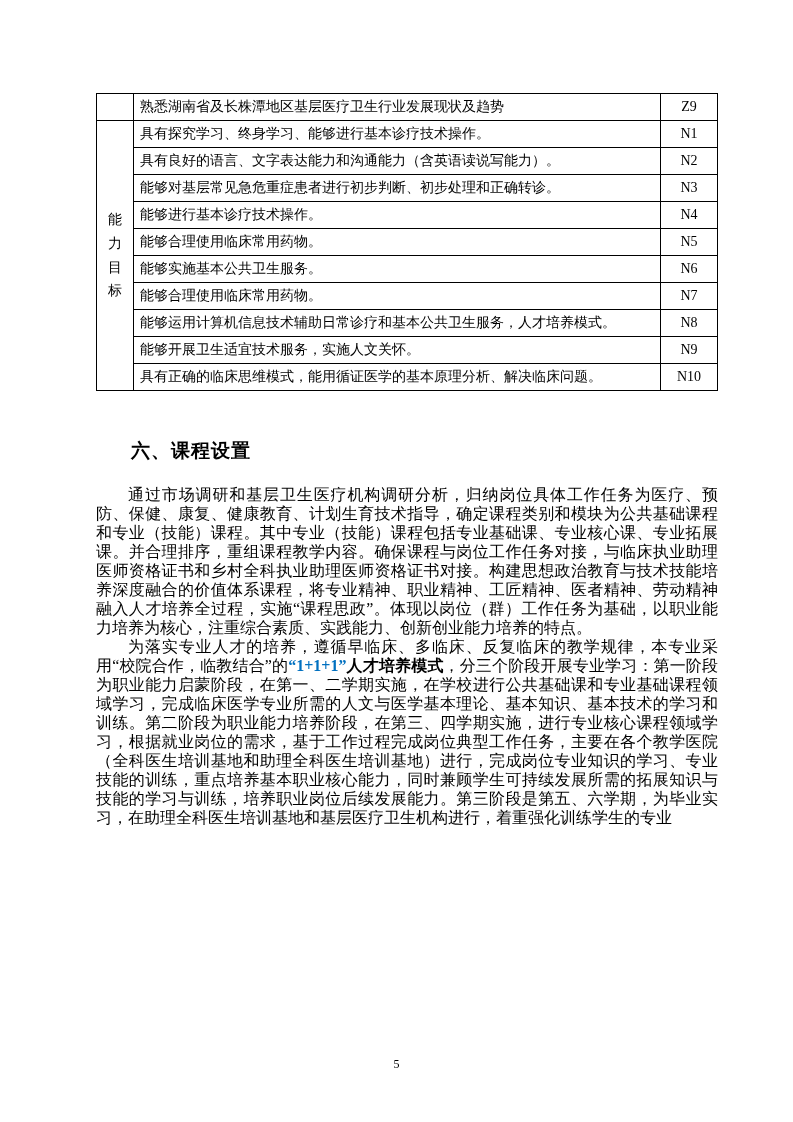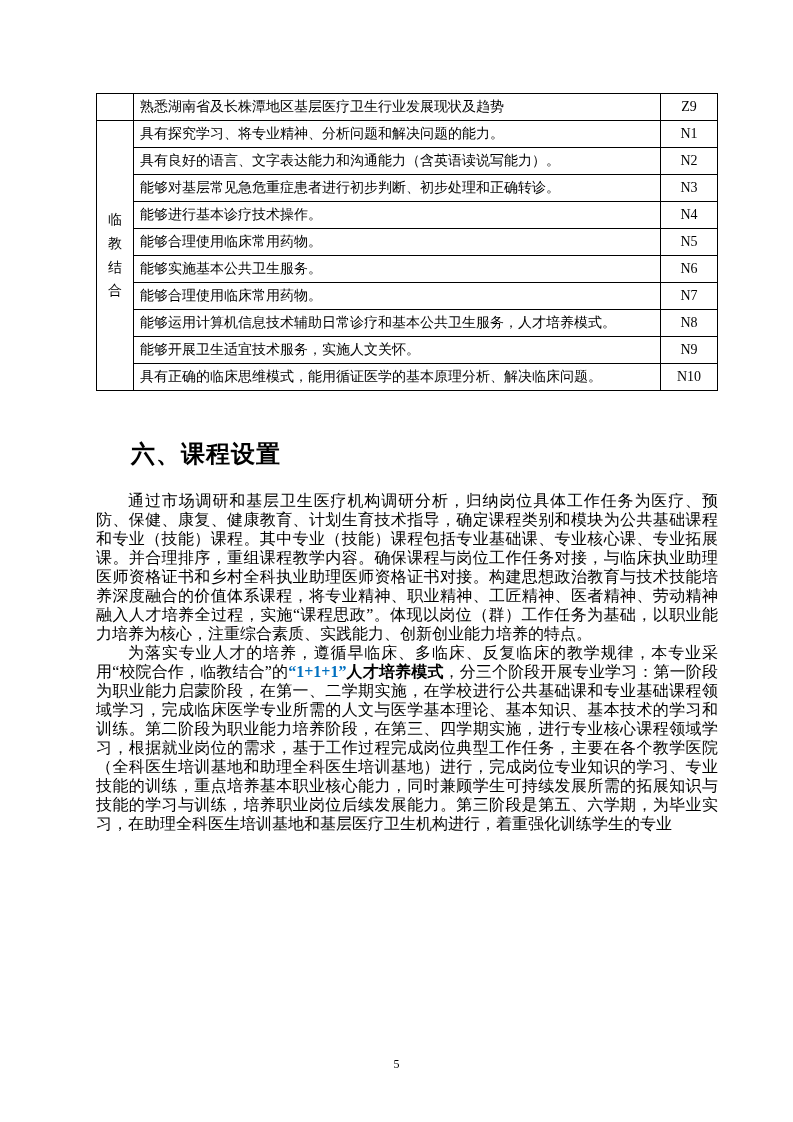--- a/index.html
+++ b/index.html
@@ -40,21 +40,21 @@
     word-break: break-all;
     line-height: 1.7;
   }
   td.desc-cell { text-align: left; }
   td.code-cell {
     width: 57px;
     text-align: center;
     margin-top: 48px;
   }
   .section-heading {
-    font-size: 24px;
+    font-size: 19px;
     font-weight: bold;
     margin: 47px 0 21px 35px;
     letter-spacing: 1px;
   }
   .body-para {
     font-size: 16px;
     line-height: 19px;
     text-align: justify;
     text-indent: 32px;
   }
@@ -76,22 +76,22 @@
   <div class="content">
 
     <table class="goals-table">
       <tbody>
         <tr>
           <td class="group-cell"></td>
           <td class="desc-cell">熟悉湖南省及长株潭地区基层医疗卫生行业发展现状及趋势</td>
           <td class="code-cell">Z9</td>
         </tr>
         <tr>
-          <td class="group-cell" rowspan="10">临教结合</td>
-          <td class="desc-cell">具有探究学习、将专业精神、分析问题和解决问题的能力。</td>
+          <td class="group-cell" rowspan="10">能力目标</td>
+          <td class="desc-cell">具有探究学习、终身学习、能够进行基本诊疗技术操作。</td>
           <td class="code-cell">N1</td>
         </tr>
         <tr>
           <td class="desc-cell">具有良好的语言、文字表达能力和沟通能力（含英语读说写能力）。</td>
           <td class="code-cell">N2</td>
         </tr>
         <tr>
           <td class="desc-cell">能够对基层常见急危重症患者进行初步判断、初步处理和正确转诊。</td>
           <td class="code-cell">N3</td>
         </tr>

